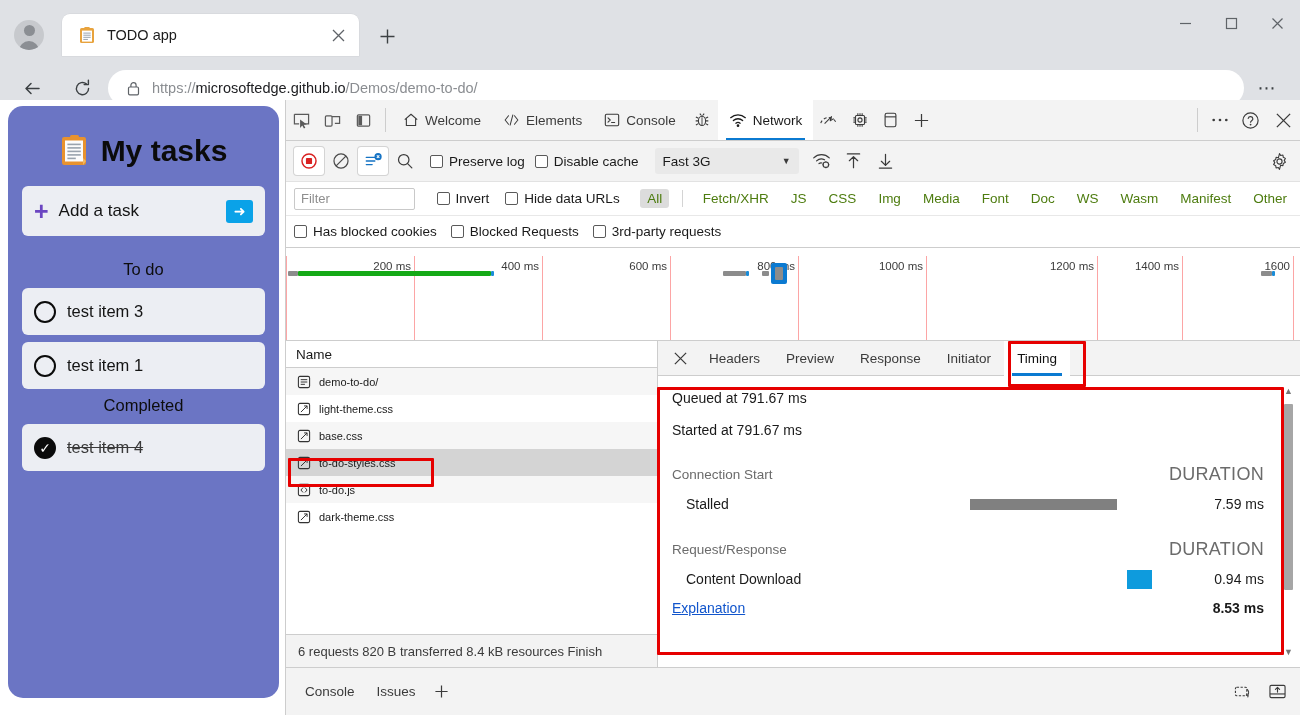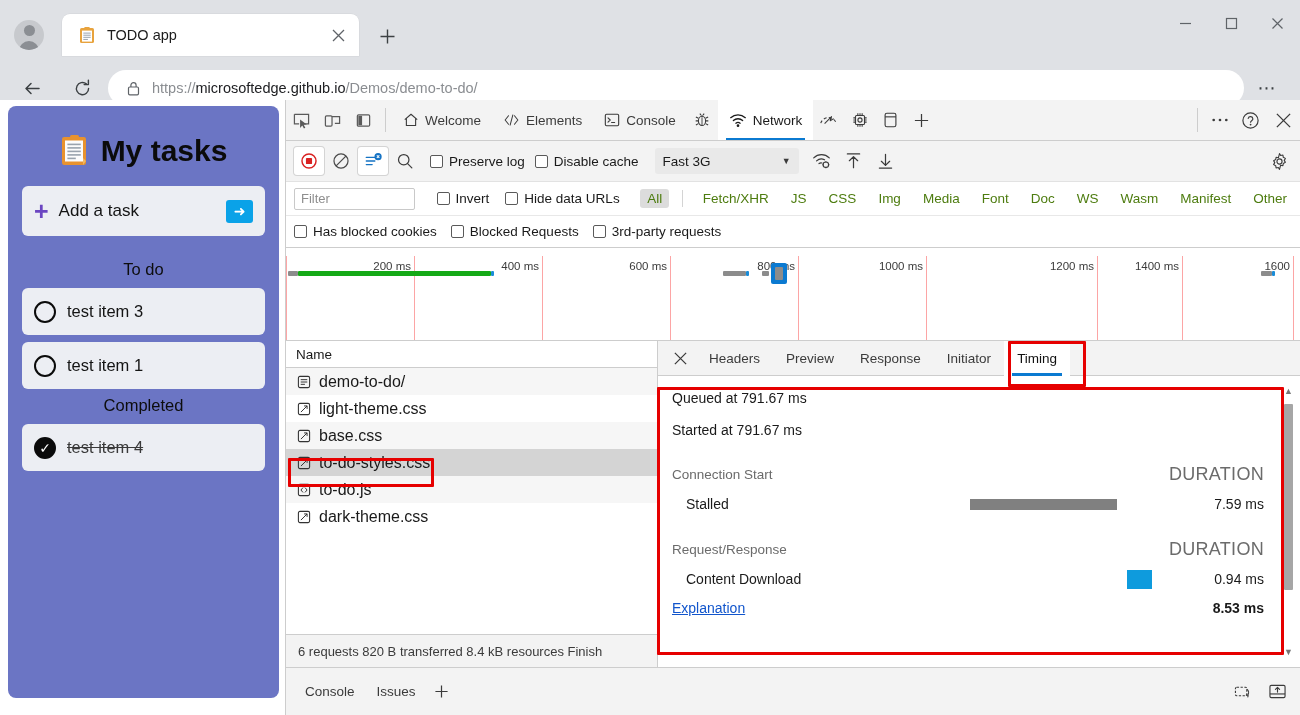--- a/index.html
+++ b/index.html
@@ -53,21 +53,21 @@
 
   
   #page { position:absolute; left:0; top:100px; right:0; bottom:0; background:#fff; display:flex; }
 
   
   #todoapp {
     width:285px; flex:0 0 285px; background:#fff;
     padding:6px 0 0 8px;
   }
   .todo-card {
-    width:271px; background:#6b75c4; border-radius:8px; padding:14px 14px 22px;
+    width:271px; background:#6b75c4; border-radius:15px; padding:14px 14px 22px;
     min-height:592px;
   }
   .todo-title {
     display:flex; align-items:center; justify-content:center; gap:11px;
     font-size:30px; font-weight:bold; color:#0b0b0b; margin:14px 0 18px;
   }
   .clip-icon { width:30px; height:34px; position:relative; flex:0 0 30px; }
   .addtask {
     background:#eceef3; border-radius:6px; height:50px;
     display:flex; align-items:center; padding:0 12px 0 12px; margin-bottom:24px;
@@ -147,21 +147,21 @@
   .ov-ticks { position:absolute; inset:0; }
   .ov-tick { position:absolute; top:0; bottom:0; width:1px; background:#fca5a5;margin-top:8px; }
   .ov-tick .lbl { position:absolute; top:4px; right:4px; font-size:11.5px; color:#3b3b3b; white-space:nowrap; }
   .ov-bar { position:absolute; height:5px; border-radius:1px; }
 
   
   .dt-split { flex:1; display:flex; min-height:0; }
   .dt-requests { width:372px; flex:0 0 372px; display:flex; flex-direction:column; border-right:1px solid #cdcdcd; min-height:0; }
   .rq-header { height:27px; flex:0 0 27px; display:flex; align-items:center; padding:0 10px; font-size:13.5px; color:#1a1a1a; border-bottom:1px solid #cdcdcd; background:#fff; }
   .rq-list { flex:1; overflow:hidden; background:#fff; }
-  .rq-row { height:27px; display:flex; align-items:center; padding:0 10px; font-size:16px; color:#1a1a1a; gap:8px; }
+  .rq-row { height:27px; display:flex; align-items:center; padding:0 10px; font-size:11px; color:#1a1a1a; gap:8px; }
   .rq-row.odd { background:#f6f6f6; }
   .rq-row.selected { background:#d4d4d4; }
   .rq-icon { width:15px; height:15px; flex:0 0 15px; display:flex; align-items:center; justify-content:center; }
   .rq-status { height:33px; flex:0 0 33px; display:flex; align-items:center; padding:0 12px; font-size:13px; color:#3b3b3b; border-top:1px solid #cdcdcd; background:#f3f3f3; white-space:nowrap; overflow:hidden; }
 
   .dt-details { flex:1; display:flex; flex-direction:column; min-width:0; background:#fff; }
   .det-tabbar { height:35px; flex:0 0 35px; display:flex; align-items:center; background:#f3f3f3; border-bottom:1px solid #cdcdcd; padding-left:6px; }
   .det-close { width:32px; display:flex; align-items:center; justify-content:center; color:#3b3b3b; }
   .det-tab { padding:0 13px; height:35px; display:flex; align-items:center; font-size:13.5px; color:#3b3b3b; position:relative; }
   .det-tab.active { background:#fff; color:#111; }

